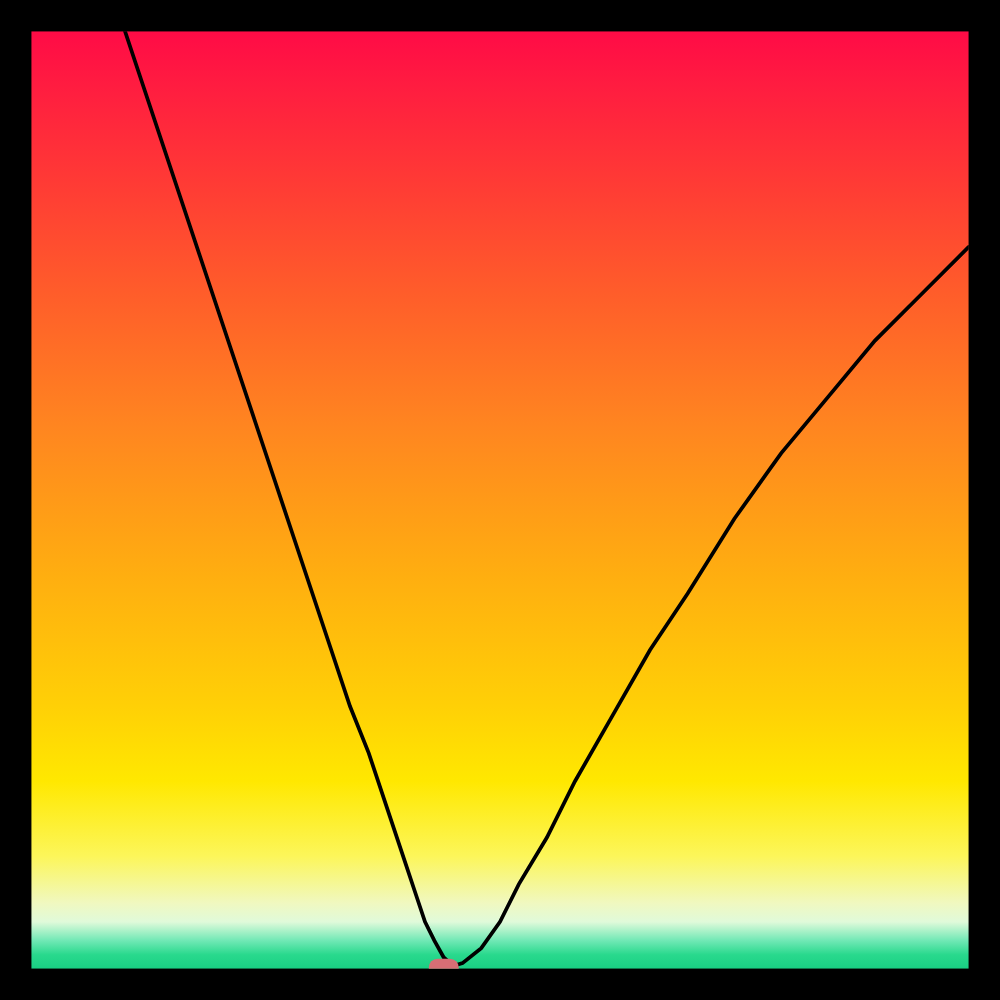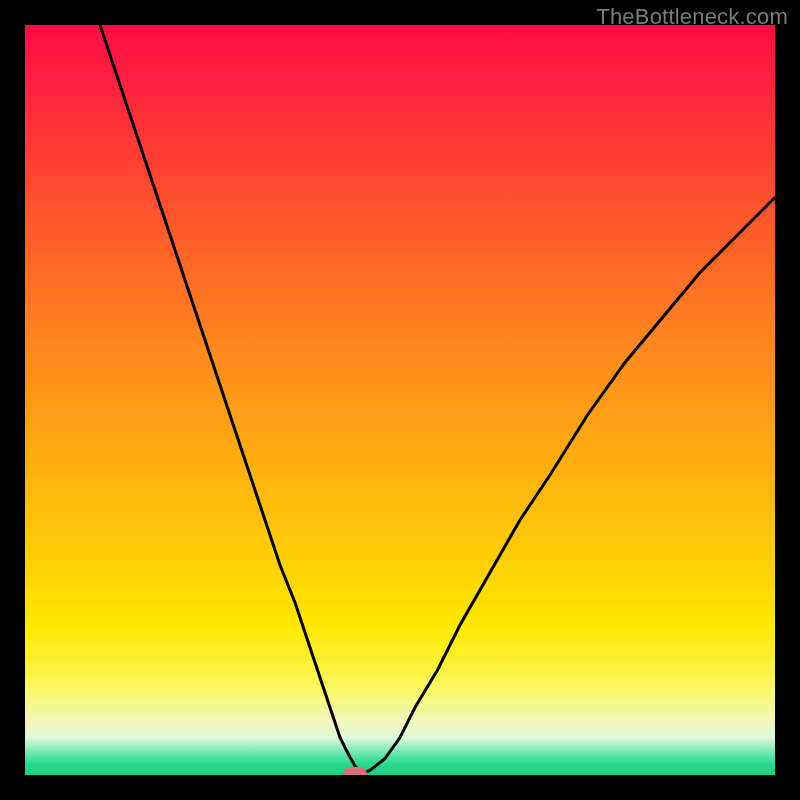--- a/index.html
+++ b/index.html
@@ -70,21 +70,20 @@
     background: #d86e75;
     border-radius: 7px;
     transform: translate(-50%, -50%);
   }
 </style>
 </head>
 <body>
 
 <div class="frame">
 
-  <div class="watermark">TheBottleneck.com</div>
 
   <div class="plot-area">
     <div class="gradient-bg"></div>
 
     <svg class="curve" viewBox="0 0 750 750" preserveAspectRatio="none">
       <path id="curve-path" d="M75.00 0.00 L90.00 45.00 L105.00 90.00 L120.00 135.00 L135.00 180.00 L150.00 225.00 L165.00 270.00 L180.00 315.00 L195.00 360.00 L210.00 405.00 L225.00 450.00 L240.00 495.00 L255.00 540.00 L270.00 577.50 L285.00 622.50 L300.00 667.50 L307.50 690.00 L315.00 712.50 L322.50 727.50 L330.00 741.00 L337.50 747.75 L345.00 745.50 L360.00 733.50 L375.00 712.50 L390.00 682.50 L412.50 645.00 L435.00 600.00 L465.00 547.50 L495.00 495.00 L525.00 450.00 L562.50 390.00 L600.00 337.50 L637.50 292.50 L675.00 247.50 L712.50 210.00 L750.00 172.50" fill="none" stroke="#000000" stroke-width="3" stroke-linecap="round"></path>
     </svg>
 
     <div id="marker" class="marker" style="left: 330px; top: 748.5px;"></div>
   </div>

